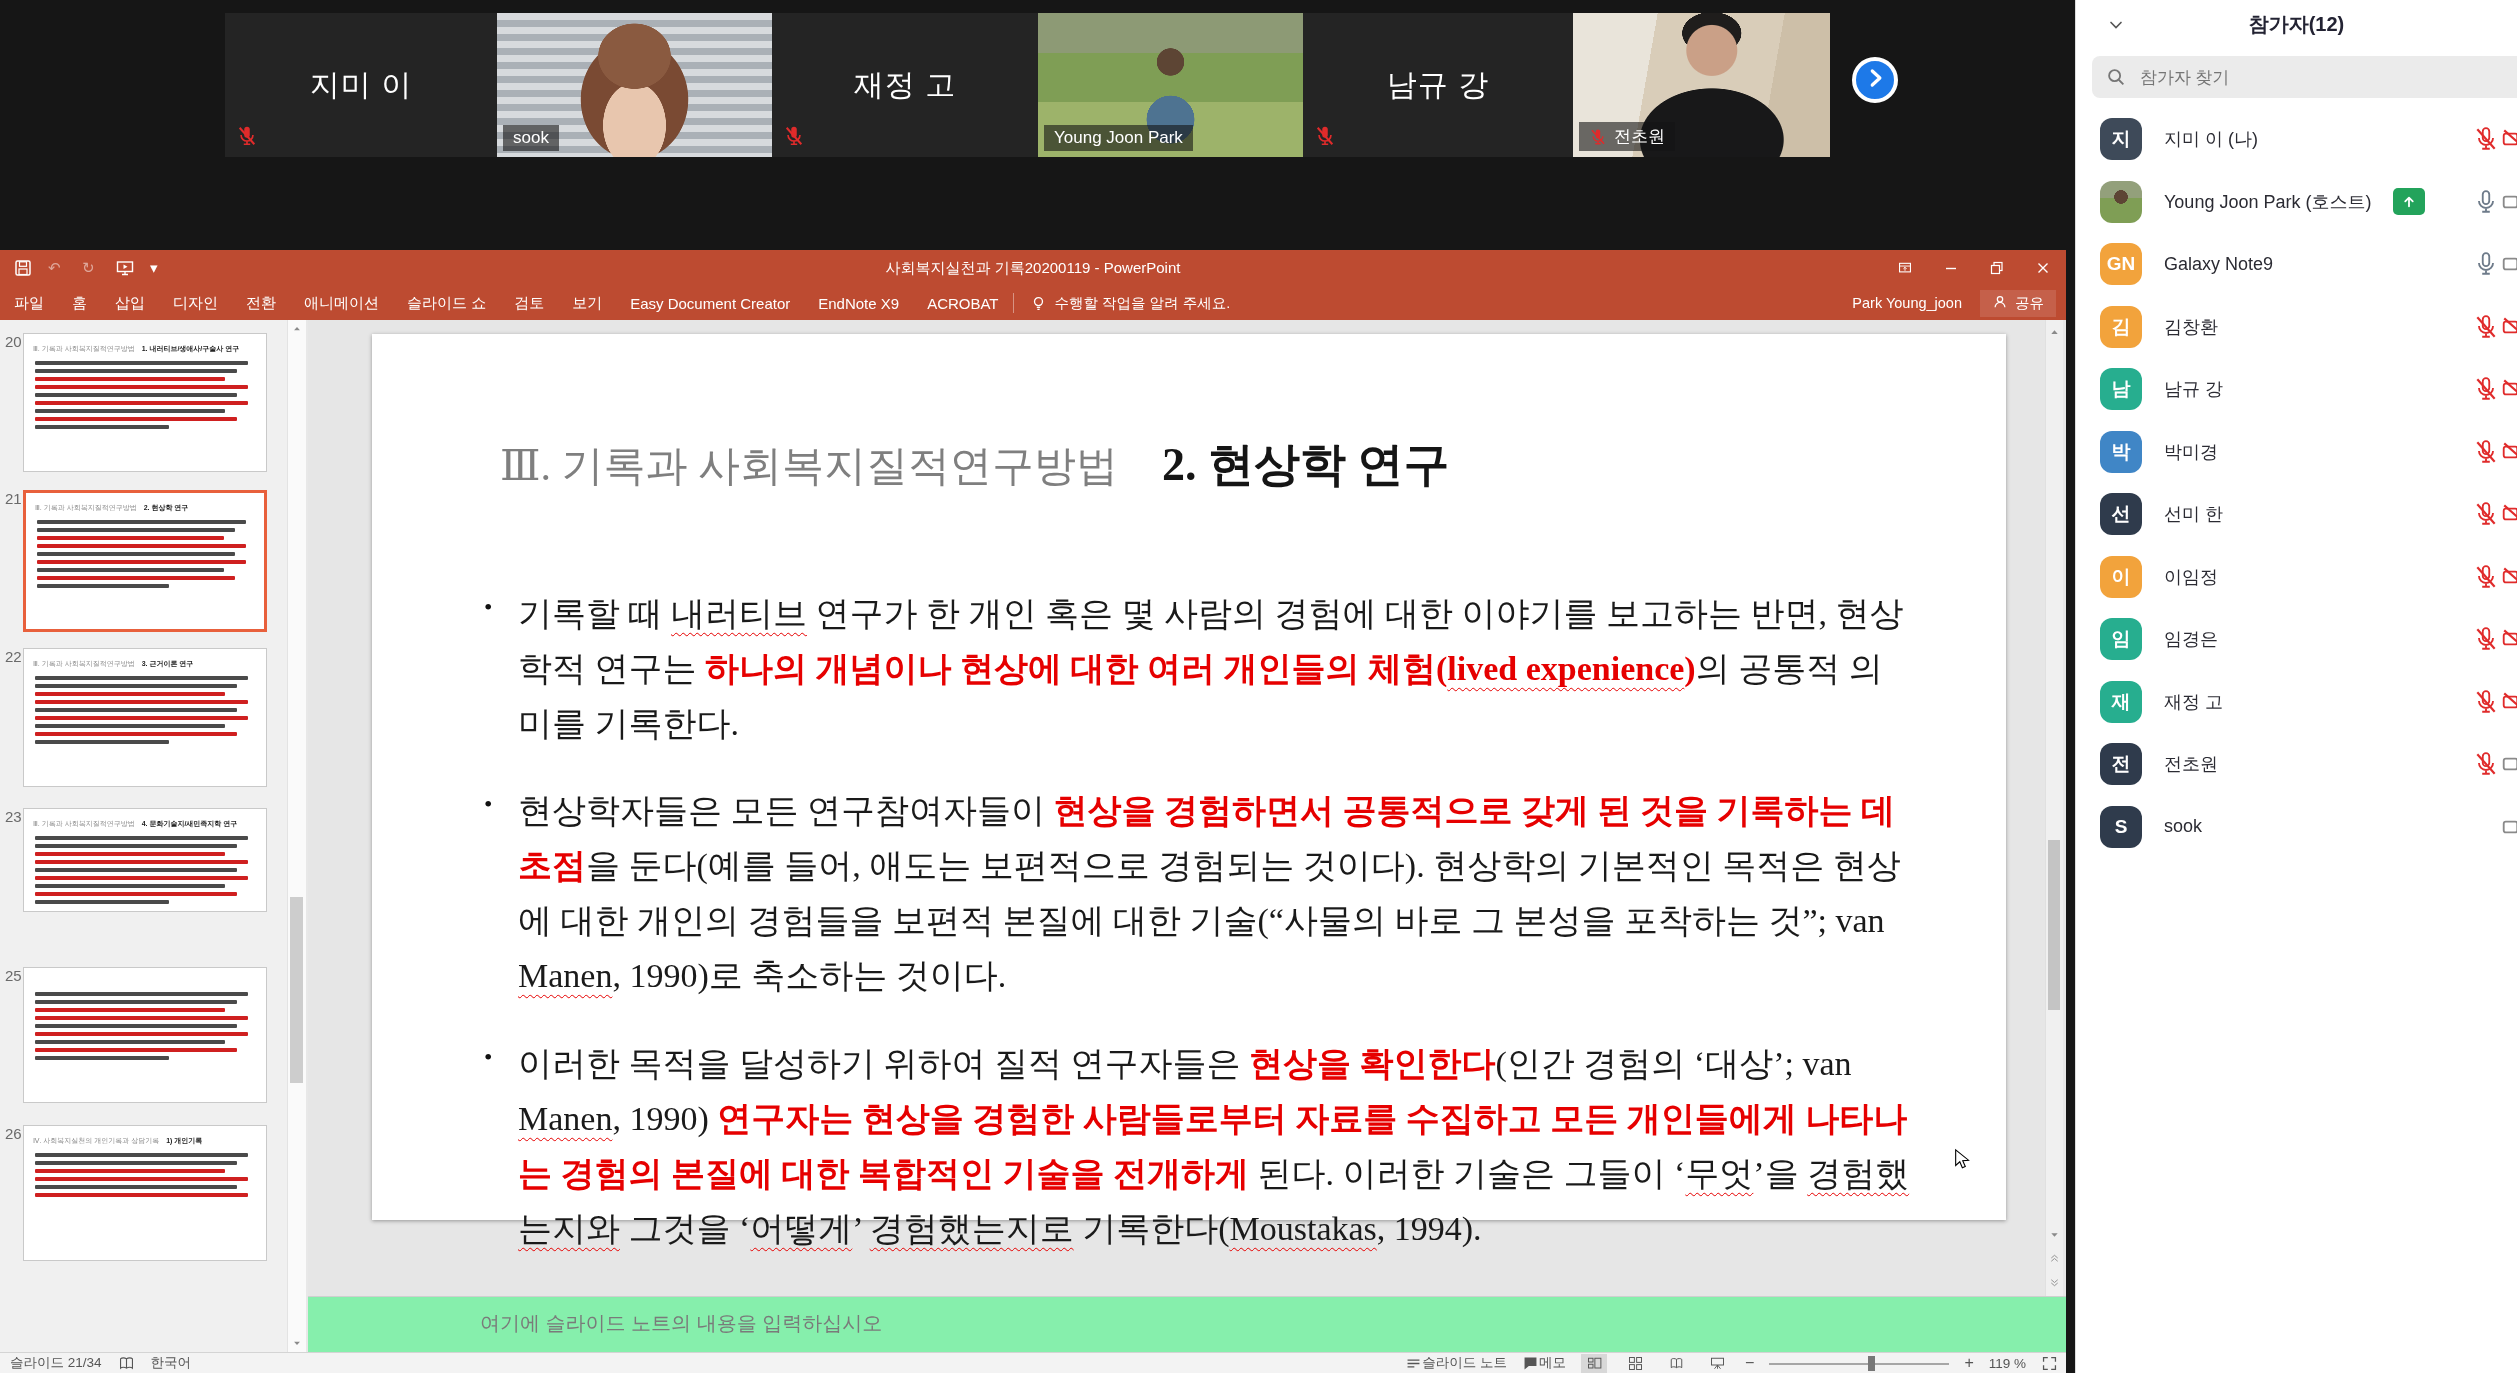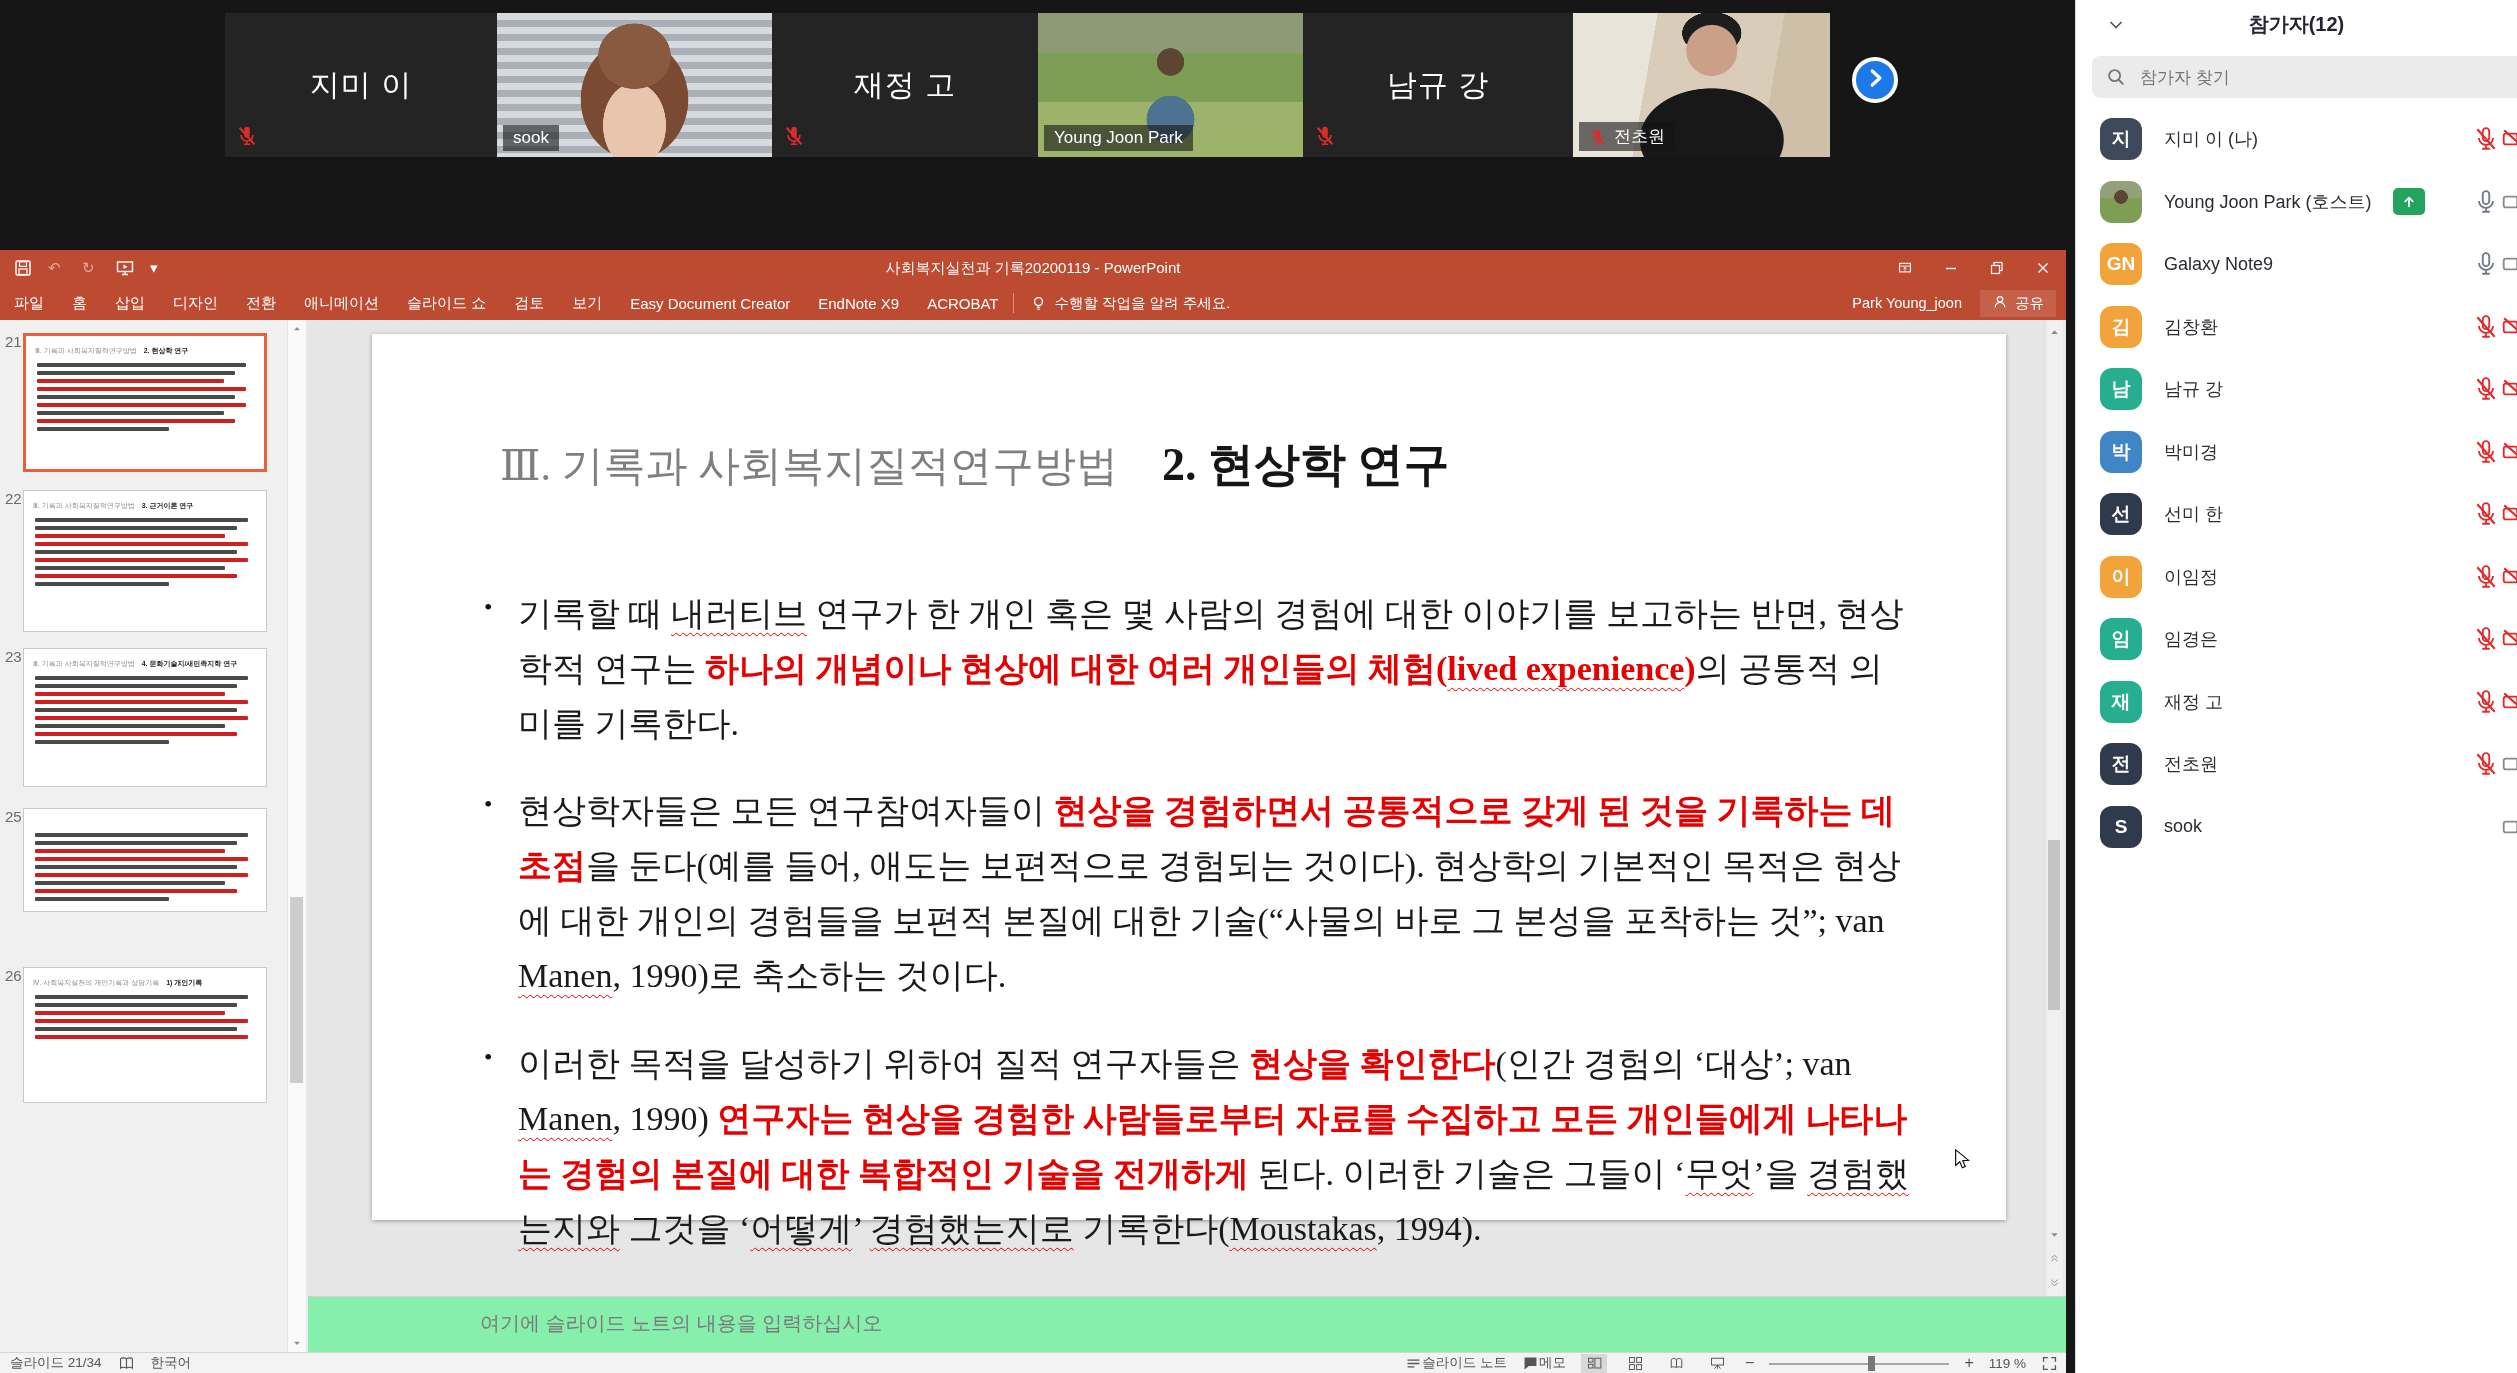--- a/index.html
+++ b/index.html
@@ -124,21 +124,21 @@
   
   #panel{position:absolute;left:2075px;top:0;width:442px;height:1373px;background:#fff;border-left:1px solid #dcdcdc;box-sizing:border-box;}
   .p-head{position:relative;height:48px;}
   .p-chev{position:absolute;left:30px;top:15px;width:20px;height:20px;color:#555;}
   .p-chev svg{width:100%;height:100%;}
   .p-title{position:absolute;left:0;top:0;width:100%;height:48px;display:flex;align-items:center;
      justify-content:center;font-size:20px;font-weight:bold;color:#232333;}
   .p-search{position:relative;margin:8px 0 10px 16px;width:440px;height:42px;background:#ebebeb;border-radius:8px;}
   .p-search svg{position:absolute;left:13px;top:10px;width:22px;height:22px;}
   .p-search input{position:absolute;left:46px;top:0;width:330px;height:42px;border:0;background:transparent;
-     outline:none;font-size:17px;color:#333;font-family:Liberation Sans, sans-serif;}
+     outline:none;font-size:17px;color:#333;font-family:Liberation Serif, serif;}
   .p-search input::placeholder{color:#757575;opacity:1;}
   .p-list{position:relative;}
   .p-row{position:relative;height:62.5px;display:flex;align-items:center;padding-left:24px;}
   .avatar{width:42px;height:42px;border-radius:12px;display:flex;align-items:center;justify-content:center;
      color:#fff;font-size:19px;font-weight:bold;flex:0 0 auto;}
   .avatar.slate{background:#3e4a59;} .avatar.orange{background:#f2a33c;}
   .avatar.green{background:#27ae8f;} .avatar.blue{background:#4086c6;}
   .avatar.navy{background:#2f3b4c;}
   .avatar.photo{background:radial-gradient(circle 7px at 50% 38%,#5d4534 95%,rgba(0,0,0,0) 100%),
      linear-gradient(180deg,#93a07b 0 40%,#7f9e55 40% 100%);}
@@ -310,20 +310,38 @@
               </svg></span>
           <span>공유</span>
         </span>
       </div>
     </div>
 
     <div class="client">
 
       <div class="thumb-pane">
 
+      <div class="thumb-item normal">
+            <span class="thumb-num">20</span>
+            <div class="thumb-box">
+              <div class="thumb-title">
+                <span class="tg">Ⅲ. 기록과 사회복지질적연구방법</span>
+                <span class="tb">1. 내러티브/생애사/구술사 연구</span>
+              </div>
+              <div class="ln d w95"></div>
+              <div class="ln d w90"></div>
+              <div class="ln r w85"></div>
+              <div class="ln r w95"></div>
+              <div class="ln d w90"></div>
+              <div class="ln r w95"></div>
+              <div class="ln d w85"></div>
+              <div class="ln r w90"></div>
+              <div class="ln d w60"></div>
+            </div>
+          </div>
           <div class="thumb-item selected">
             <span class="thumb-num">21</span>
             <div class="thumb-box">
               <div class="thumb-title">
                 <span class="tg">Ⅲ. 기록과 사회복지질적연구방법</span>
                 <span class="tb">2. 현상학 연구</span>
               </div>
               <div class="ln d w95"></div>
               <div class="ln d w90"></div>
               <div class="ln r w85"></div>

